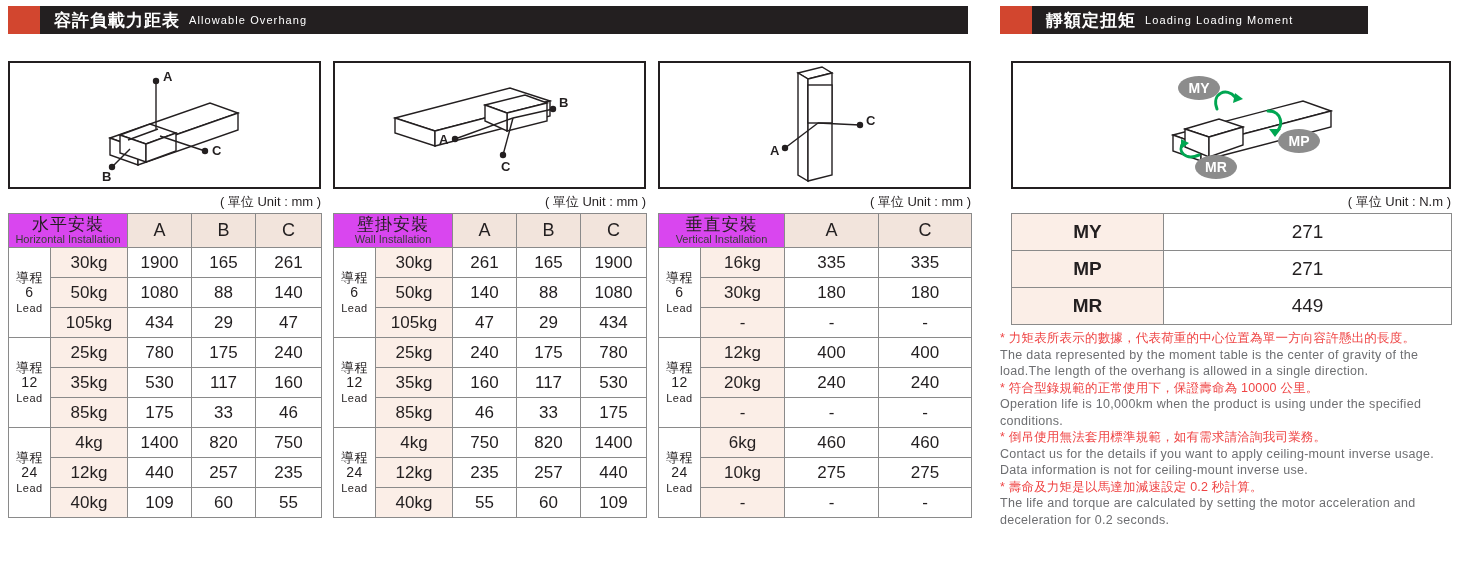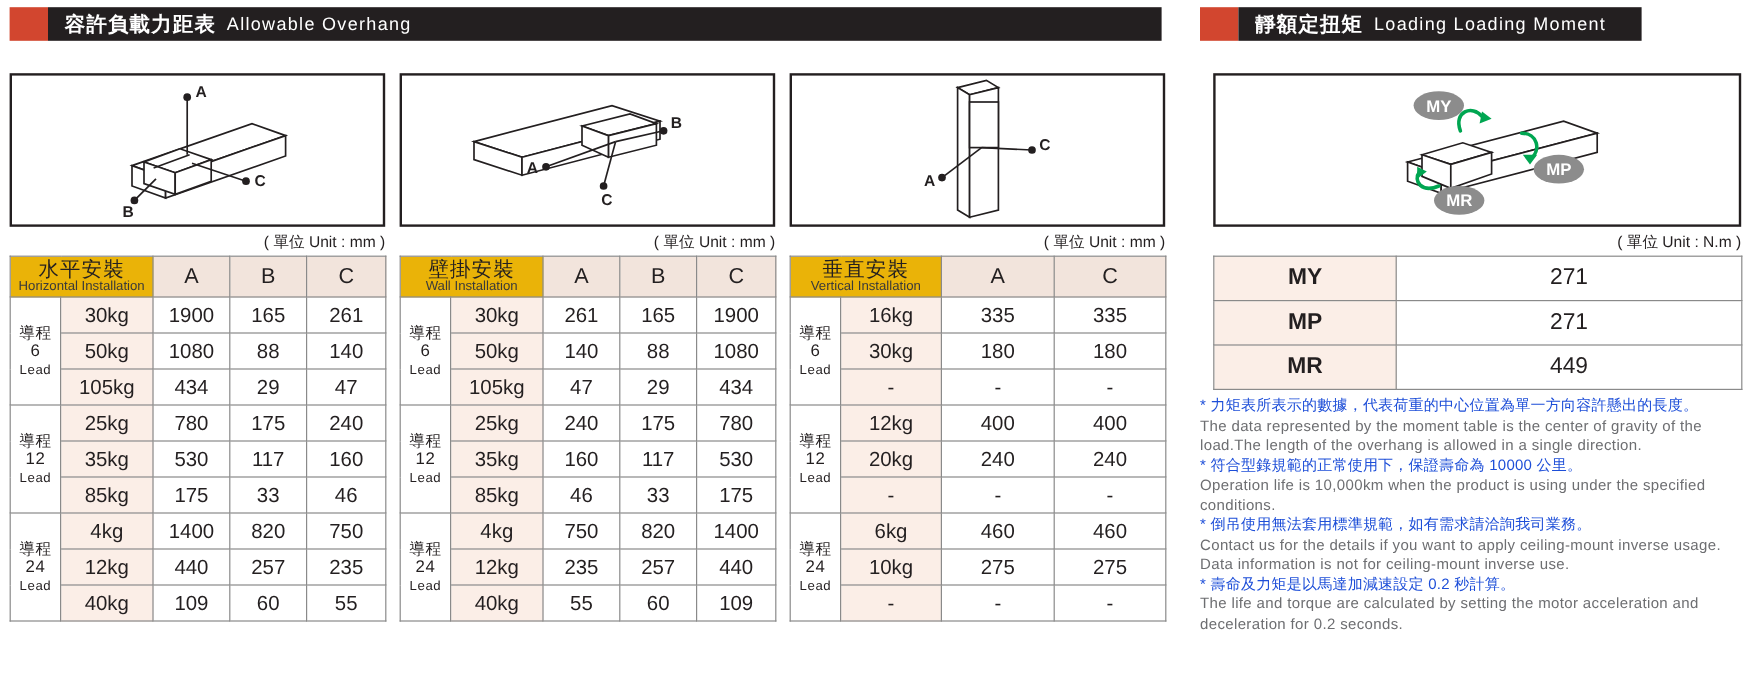--- a/index.html
+++ b/index.html
@@ -39,21 +39,21 @@
     align-items: center;
     padding-left: 14px;
     color: #ffffff;
   }
   .sect-header .cn {
     font-size: 17px;
     font-weight: bold;
     letter-spacing: 1px;
   }
   .sect-header .en {
-    font-size: 15px;
+    font-size: 11px;
     margin-left: 9px;
     letter-spacing: 1.1px;
   }
   
   .figbox {
     position: absolute;
     border: 2px solid #231f20;
     background: #ffffff;
     box-sizing: border-box;
   }
@@ -76,21 +76,21 @@
     font-size: 17px;
     background: #ffffff;
     padding: 0;
     height: 29px;
   }
   table.dt td.hdr {
     background: #f2e4dc;
     font-size: 18px;
   }
   table.dt td.hdr-main {
-    background: #eab308;
+    background: #d946ef;
     line-height: 1.05;
     padding: 2px 0;
     margin-top: 44px;
   }
   table.dt td.hdr-main .cn {
     display: block;
     font-size: 17px;
     letter-spacing: 1px;
   }
   table.dt td.hdr-main .en {
@@ -134,21 +134,21 @@
     font-weight: bold;
   }
   
   .notes {
     position: absolute;
     width: 458px;
     font-size: 12.5px;
     line-height: 1.32;
   }
   .notes .red {
-    color: #1d4ed8;
+    color: #ef4444;
     letter-spacing: 0.2px;
   }
   .notes .gray {
     color: #6d6e71;
     letter-spacing: 0.3px;
   }
   .svgfig { display: block; }
 </style>
 </head>
 <body>

